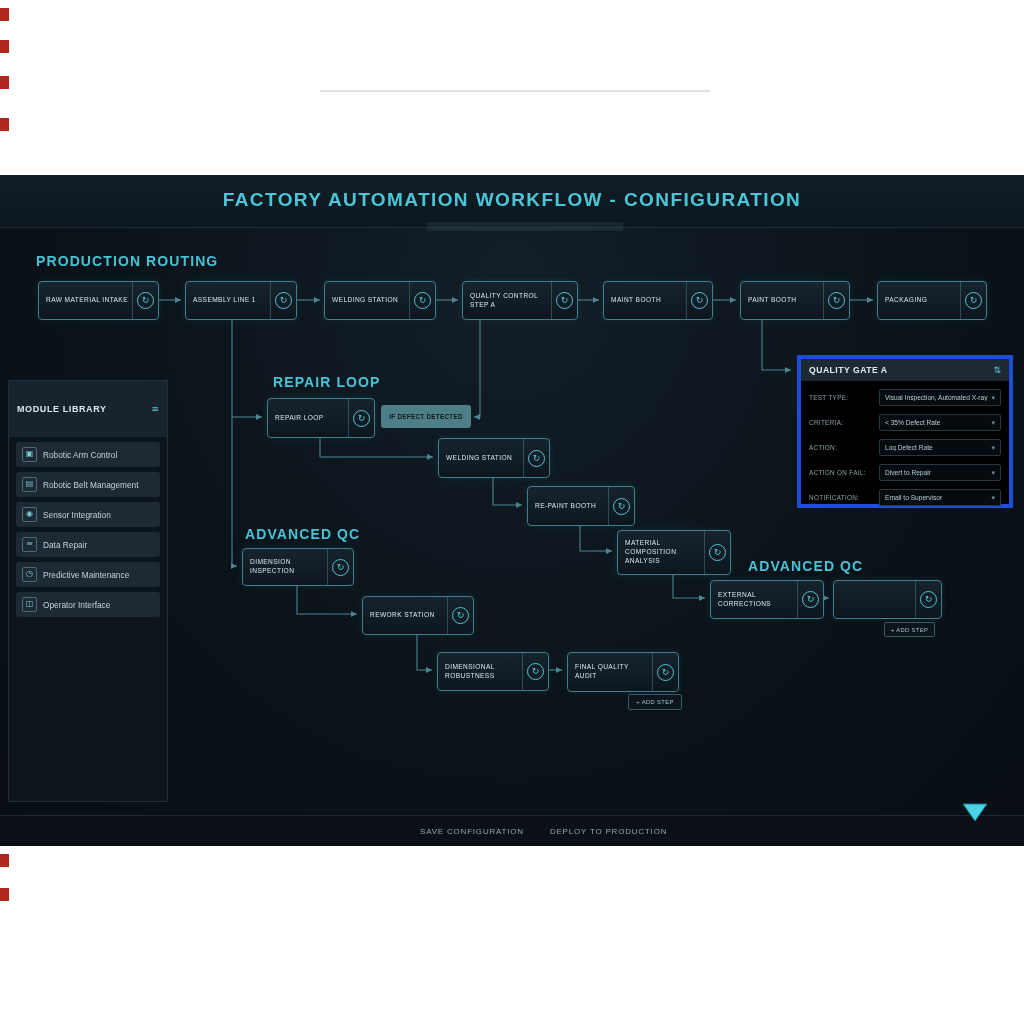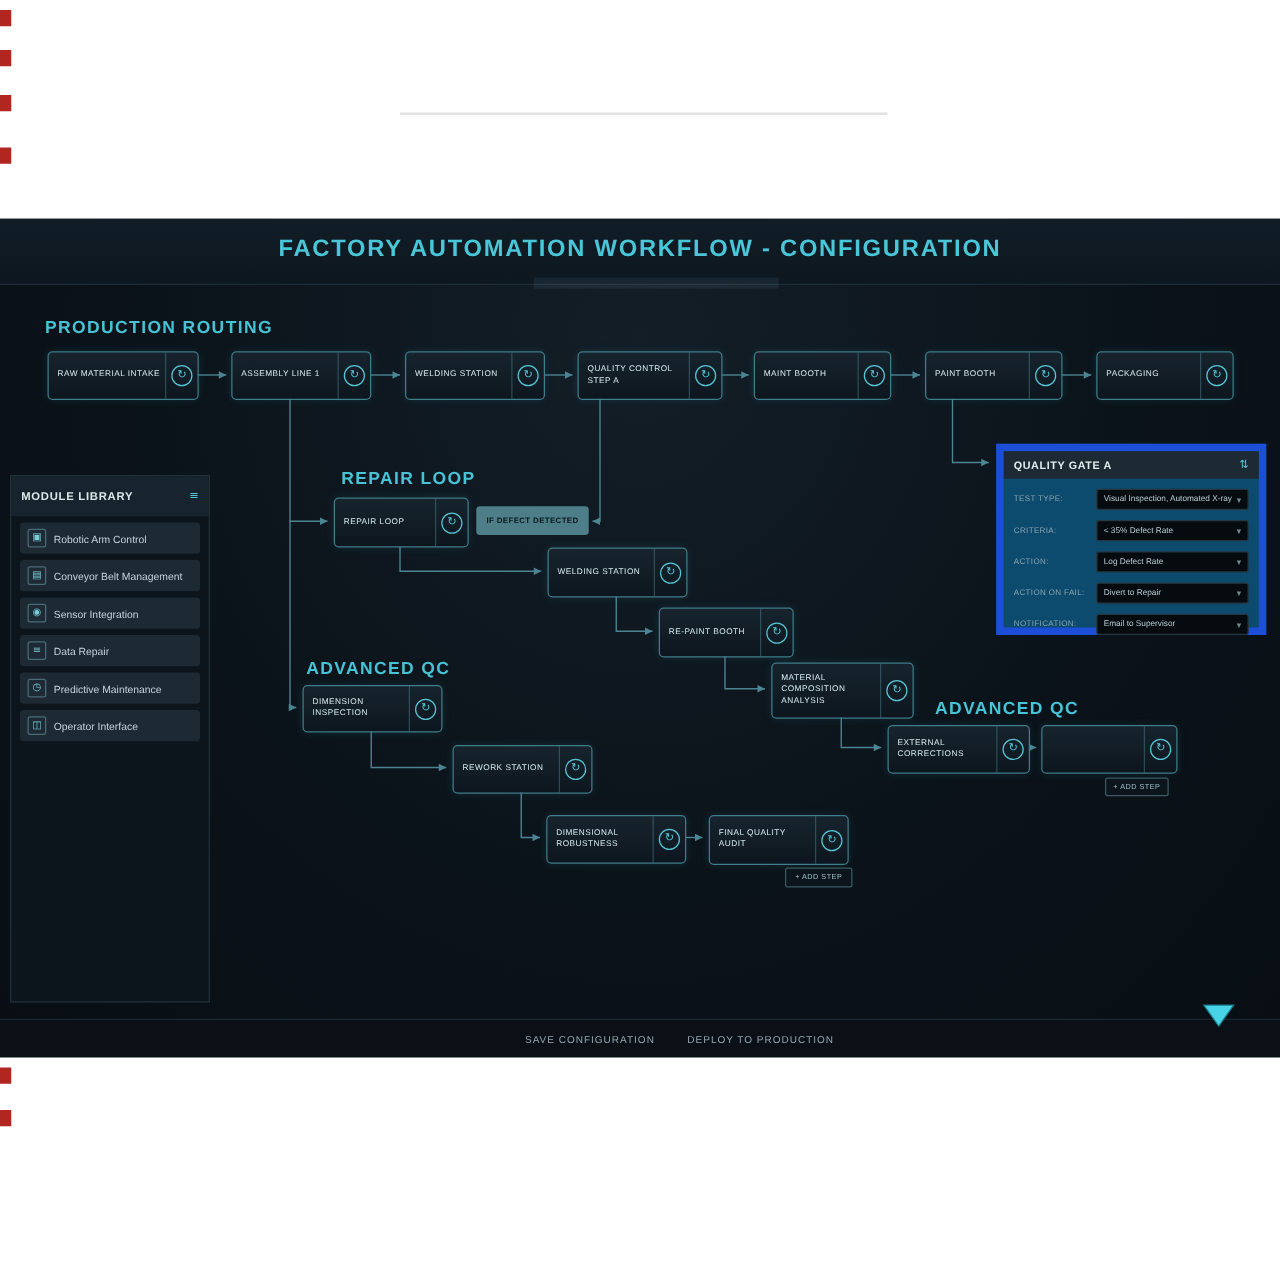--- a/index.html
+++ b/index.html
@@ -30,30 +30,30 @@
                font-size:9px;line-height:14px;text-align:center;}
 
   .tag{position:absolute;background:#4e7f88;color:#0b171b;font-size:6.3px;font-weight:bold;letter-spacing:.3px;
        display:flex;align-items:center;justify-content:center;border-radius:3px;z-index:3;text-align:center;}
 
   .add-step{position:absolute;background:#0c151b;border:1px solid #3b5963;color:#9dc2ca;font-size:5.8px;
             letter-spacing:.4px;display:flex;align-items:center;justify-content:center;border-radius:2px;z-index:3;}
 
   .sidebar{position:absolute;left:8px;top:380px;width:160px;height:422px;background:#0d151c;
            border:1px solid #20303a;z-index:3;box-sizing:border-box;}
-  .sidebar-header{height:24px;background:#18242d;display:flex;align-items:center;justify-content:space-between;padding:4px 8px;}
+  .sidebar-header{height:24px;background:#18242d;display:flex;align-items:center;justify-content:space-between;padding:16px 8px;}
   .sidebar-title{color:#dbe7ea;font-size:9px;font-weight:bold;letter-spacing:.6px;}
   .sidebar-menu-icon{color:#56c5d6;font-size:9px;}
   .sidebar-item{height:25px;margin:5px 7px 0 7px;background:#1d2933;border-radius:3px;
                 display:flex;align-items:center;gap:6px;padding:0 6px;}
   .sidebar-item-icon{width:13px;height:13px;border:1px solid #4a6b77;border-radius:2px;color:#79cbd8;
                      font-size:8px;line-height:12px;text-align:center;flex:none;}
   .sidebar-item-label{color:#c3d2d8;font-size:8.3px;}
 
-  .panel{position:absolute;background:#0c4a6e;border:6px solid #1d4ed8;z-index:3;box-sizing:border-box;text-align:center;}
+  .panel{position:absolute;background:#000000;border:4px solid #1d4ed8;z-index:3;box-sizing:border-box;text-align:center;}
   .panel-header{height:22px;background:#1d2a33;display:flex;align-items:center;justify-content:space-between;padding:0 8px;}
   .panel-title{color:#e3edf0;font-size:8.6px;font-weight:bold;letter-spacing:.5px;}
   .panel-icon{color:#57c6d7;font-size:9px;}
   .panel-row{display:flex;align-items:center;justify-content:space-between;margin:8px 8px 0 8px;}
   .panel-row-label{color:#8ca3ab;font-size:6.4px;letter-spacing:.3px;}
   .panel-select{width:122px;height:17px;background:#060b0f;border:1px solid #273740;border-radius:2px;
                 display:flex;align-items:center;justify-content:space-between;padding:0 5px;box-sizing:border-box;}
   .panel-select-value{color:#b7cdd4;font-size:6.6px;white-space:nowrap;overflow:hidden;}
   .panel-chevron{color:#6d8b95;font-size:7px;}
 
@@ -126,21 +126,21 @@
       <span class="sidebar-title">MODULE LIBRARY</span>
       <span class="sidebar-menu-icon glyph">≡</span>
     </div>
     <div id="sidebar-items">
         <div class="sidebar-item">
           <div class="sidebar-item-icon glyph">▣</div>
           <div class="sidebar-item-label">Robotic Arm Control</div>
         </div>
         <div class="sidebar-item">
           <div class="sidebar-item-icon glyph">▤</div>
-          <div class="sidebar-item-label">Conveyor Belt Management</div>
+          <div class="sidebar-item-label">Robotic Belt Management</div>
         </div>
         <div class="sidebar-item">
           <div class="sidebar-item-icon glyph">◉</div>
           <div class="sidebar-item-label">Sensor Integration</div>
         </div>
         <div class="sidebar-item">
           <div class="sidebar-item-icon glyph">≡</div>
           <div class="sidebar-item-label">Data Repair</div>
         </div>
         <div class="sidebar-item">

